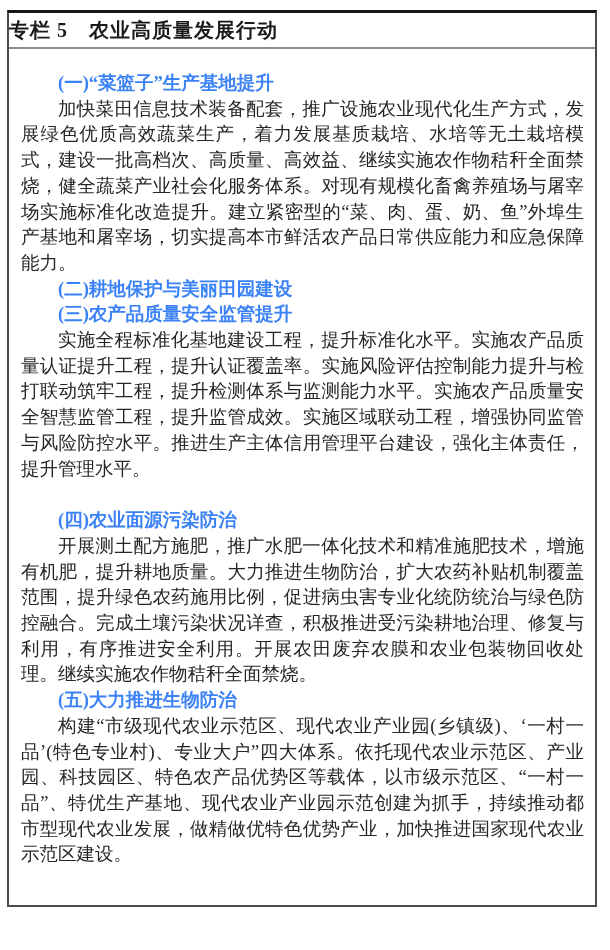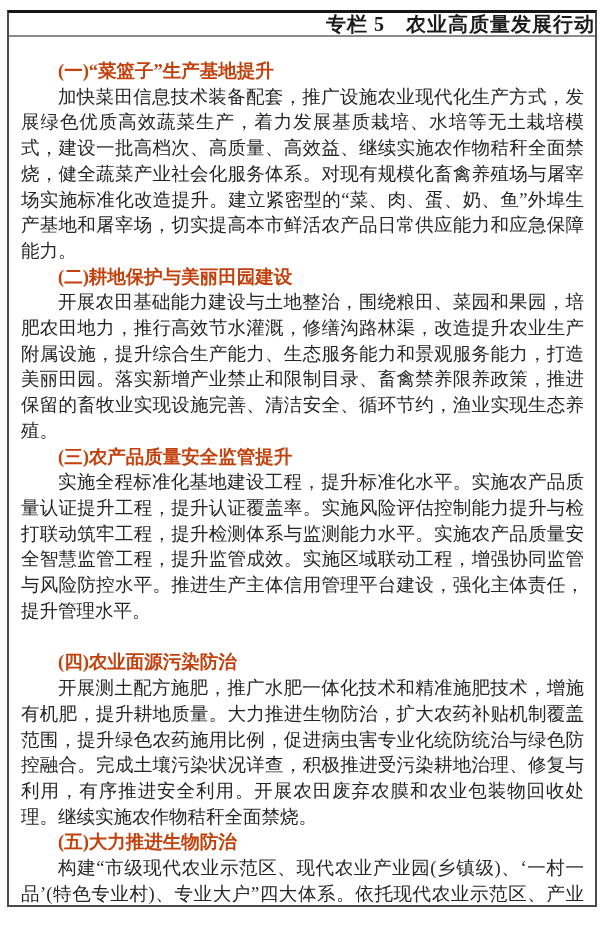--- a/index.html
+++ b/index.html
@@ -22,25 +22,25 @@
     left: 7px;
     top: 10px;
     width: 590px;
     height: 897px;
     background: #ffffff;
     border: 2px solid #4b4b4b;
     border-top: 3px solid #161616;
     overflow: hidden;
   }
   .panel-header {
-    height: 24px;
+    height: 36px;
     border-bottom: 2px solid #8c8c8c;
     display: flex;
     align-items: center;
-    justify-content: flex-end;
+    justify-content: flex-start;
   }
   .panel-title {
     font-weight: bold;
     font-size: 20px;
     letter-spacing: 1px;
     color: #1b1b1b;
     white-space: pre;
   }
   .panel-body {
     padding: 22px 11px 0 12px;
@@ -49,21 +49,21 @@
     color: #262626;
     text-align: justify;
     overflow: hidden;
   }
   .section p {
     margin: 0;
     text-indent: 2em;
   }
   .section .heading {
     font-weight: bold;
-    color: #c2410c;
+    color: #3b82f6;
   }
   .section.gap-before {
     margin-top: 26px;
   }
 </style>
 </head>
 <body>
 
 <div class="page">
   <div class="panel">
@@ -74,21 +74,20 @@
 
     <div class="panel-body">
 
       <div class="section">
         <p class="heading">(一)“菜篮子”生产基地提升</p>
         <p class="text">加快菜田信息技术装备配套，推广设施农业现代化生产方式，发展绿色优质高效蔬菜生产，着力发展基质栽培、水培等无土栽培模式，建设一批高档次、高质量、高效益、继续实施农作物秸秆全面禁烧，健全蔬菜产业社会化服务体系。对现有规模化畜禽养殖场与屠宰场实施标准化改造提升。建立紧密型的“菜、肉、蛋、奶、鱼”外埠生产基地和屠宰场，切实提高本市鲜活农产品日常供应能力和应急保障能力。</p>
       </div>
 
       <div class="section">
         <p class="heading">(二)耕地保护与美丽田园建设</p>
-        <p class="text">开展农田基础能力建设与土地整治，围绕粮田、菜园和果园，培肥农田地力，推行高效节水灌溉，修缮沟路林渠，改造提升农业生产附属设施，提升综合生产能力、生态服务能力和景观服务能力，打造美丽田园。落实新增产业禁止和限制目录、畜禽禁养限养政策，推进保留的畜牧业实现设施完善、清洁安全、循环节约，渔业实现生态养殖。</p>
       </div>
 
       <div class="section">
         <p class="heading">(三)农产品质量安全监管提升</p>
         <p class="text">实施全程标准化基地建设工程，提升标准化水平。实施农产品质量认证提升工程，提升认证覆盖率。实施风险评估控制能力提升与检打联动筑牢工程，提升检测体系与监测能力水平。实施农产品质量安全智慧监管工程，提升监管成效。实施区域联动工程，增强协同监管与风险防控水平。推进生产主体信用管理平台建设，强化主体责任，提升管理水平。</p>
       </div>
 
       <div class="section gap-before">
         <p class="heading">(四)农业面源污染防治</p>
         <p class="text">开展测土配方施肥，推广水肥一体化技术和精准施肥技术，增施有机肥，提升耕地质量。大力推进生物防治，扩大农药补贴机制覆盖范围，提升绿色农药施用比例，促进病虫害专业化统防统治与绿色防控融合。完成土壤污染状况详查，积极推进受污染耕地治理、修复与利用，有序推进安全利用。开展农田废弃农膜和农业包装物回收处理。继续实施农作物秸秆全面禁烧。</p>

